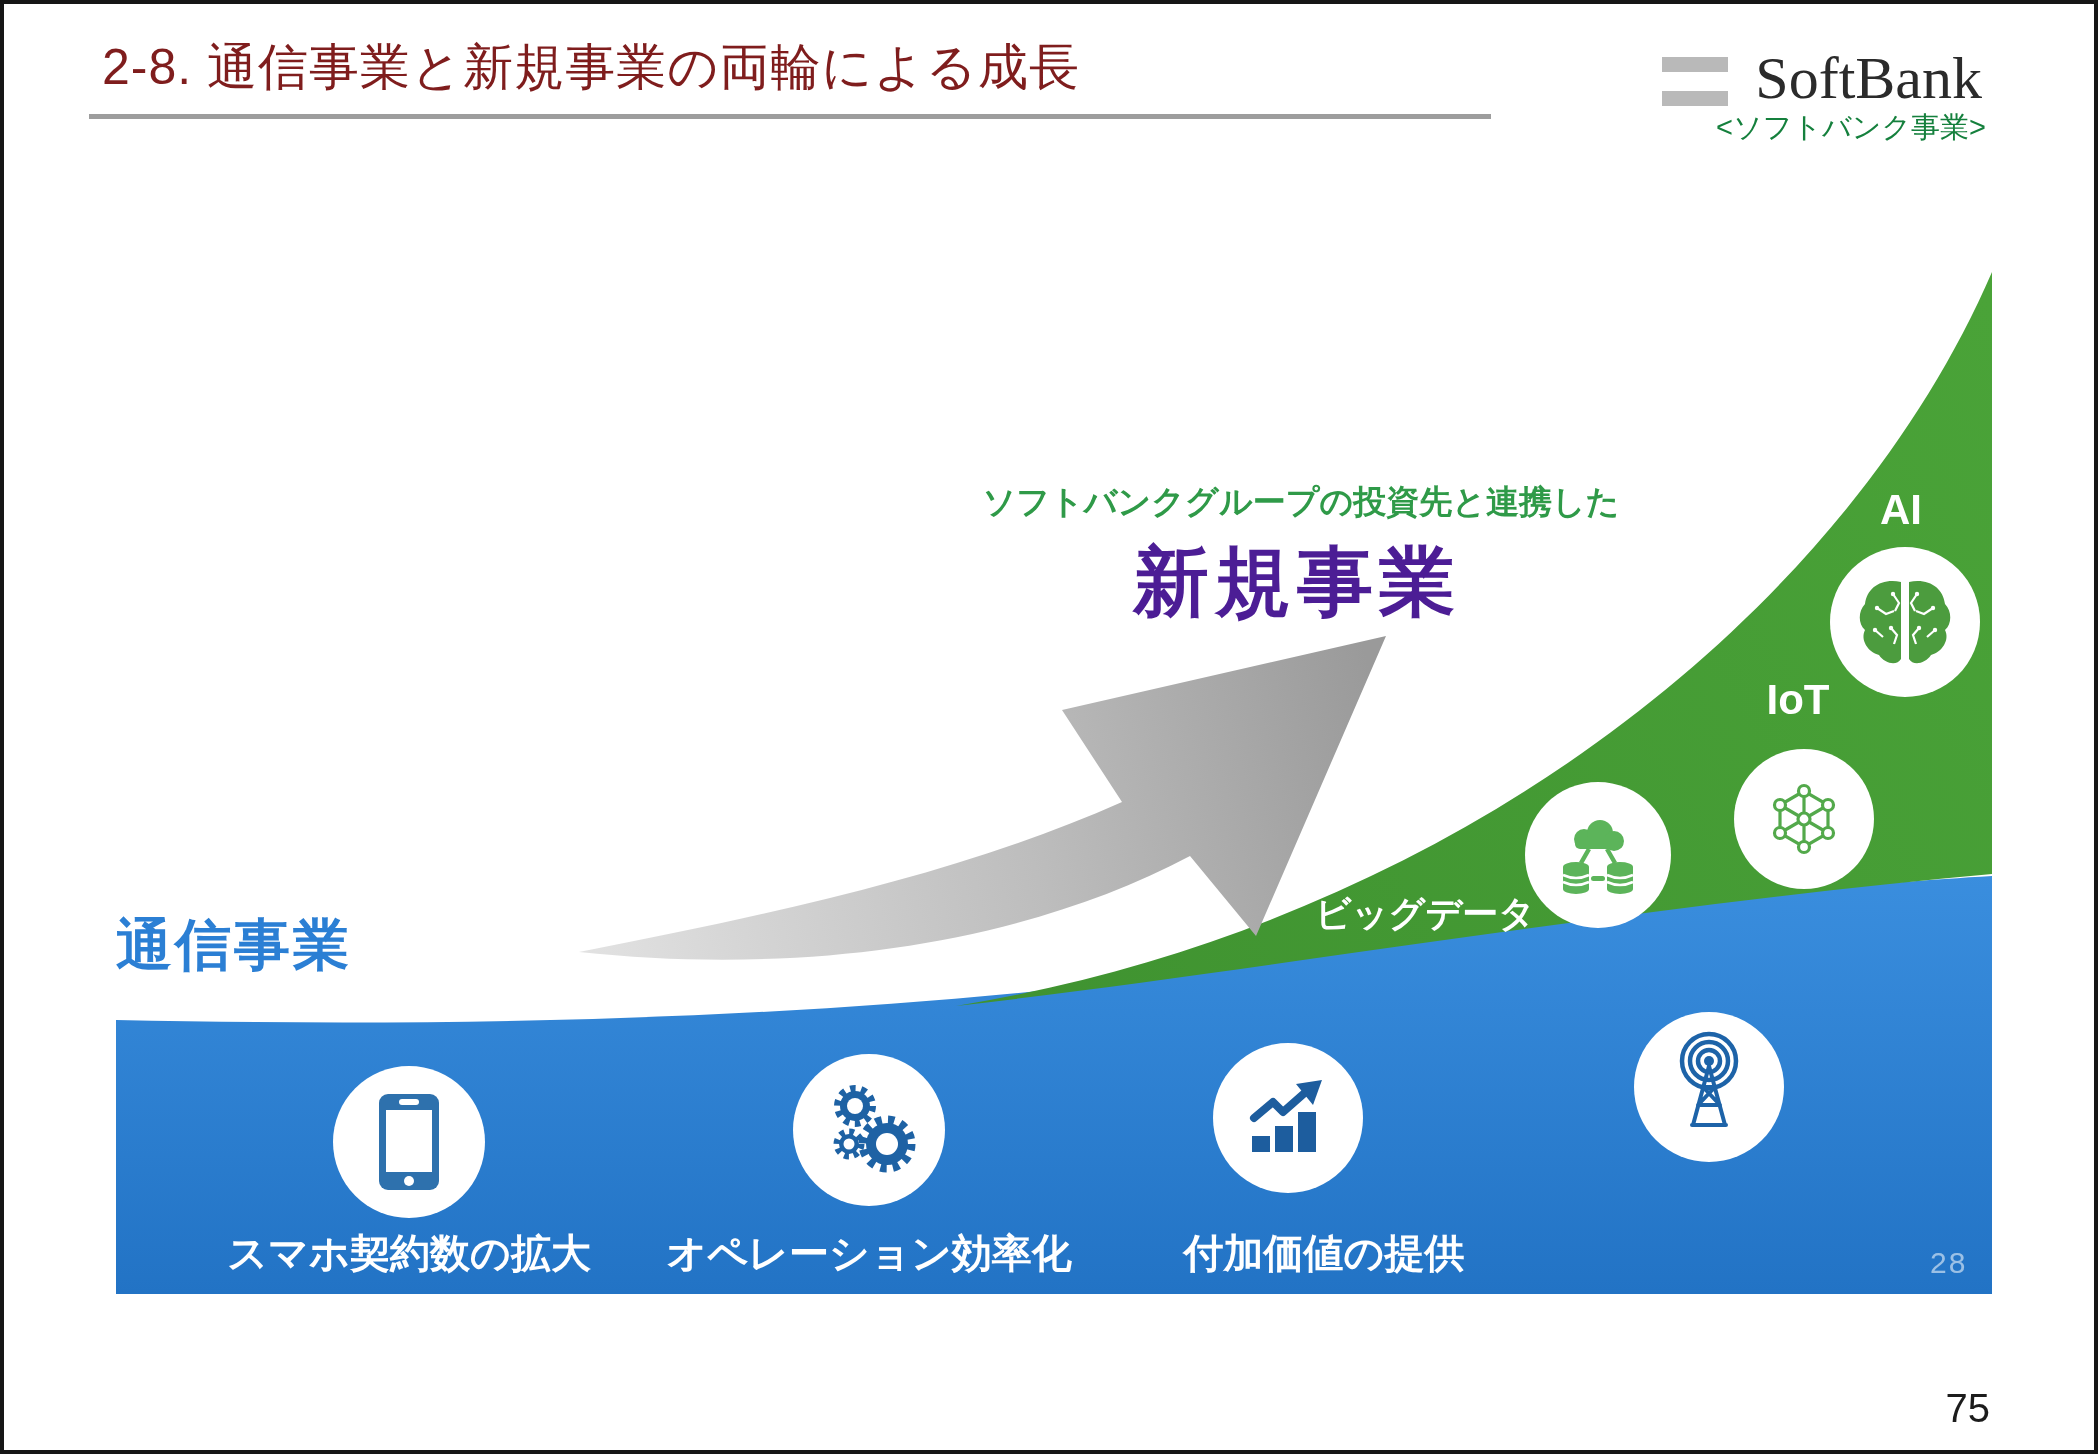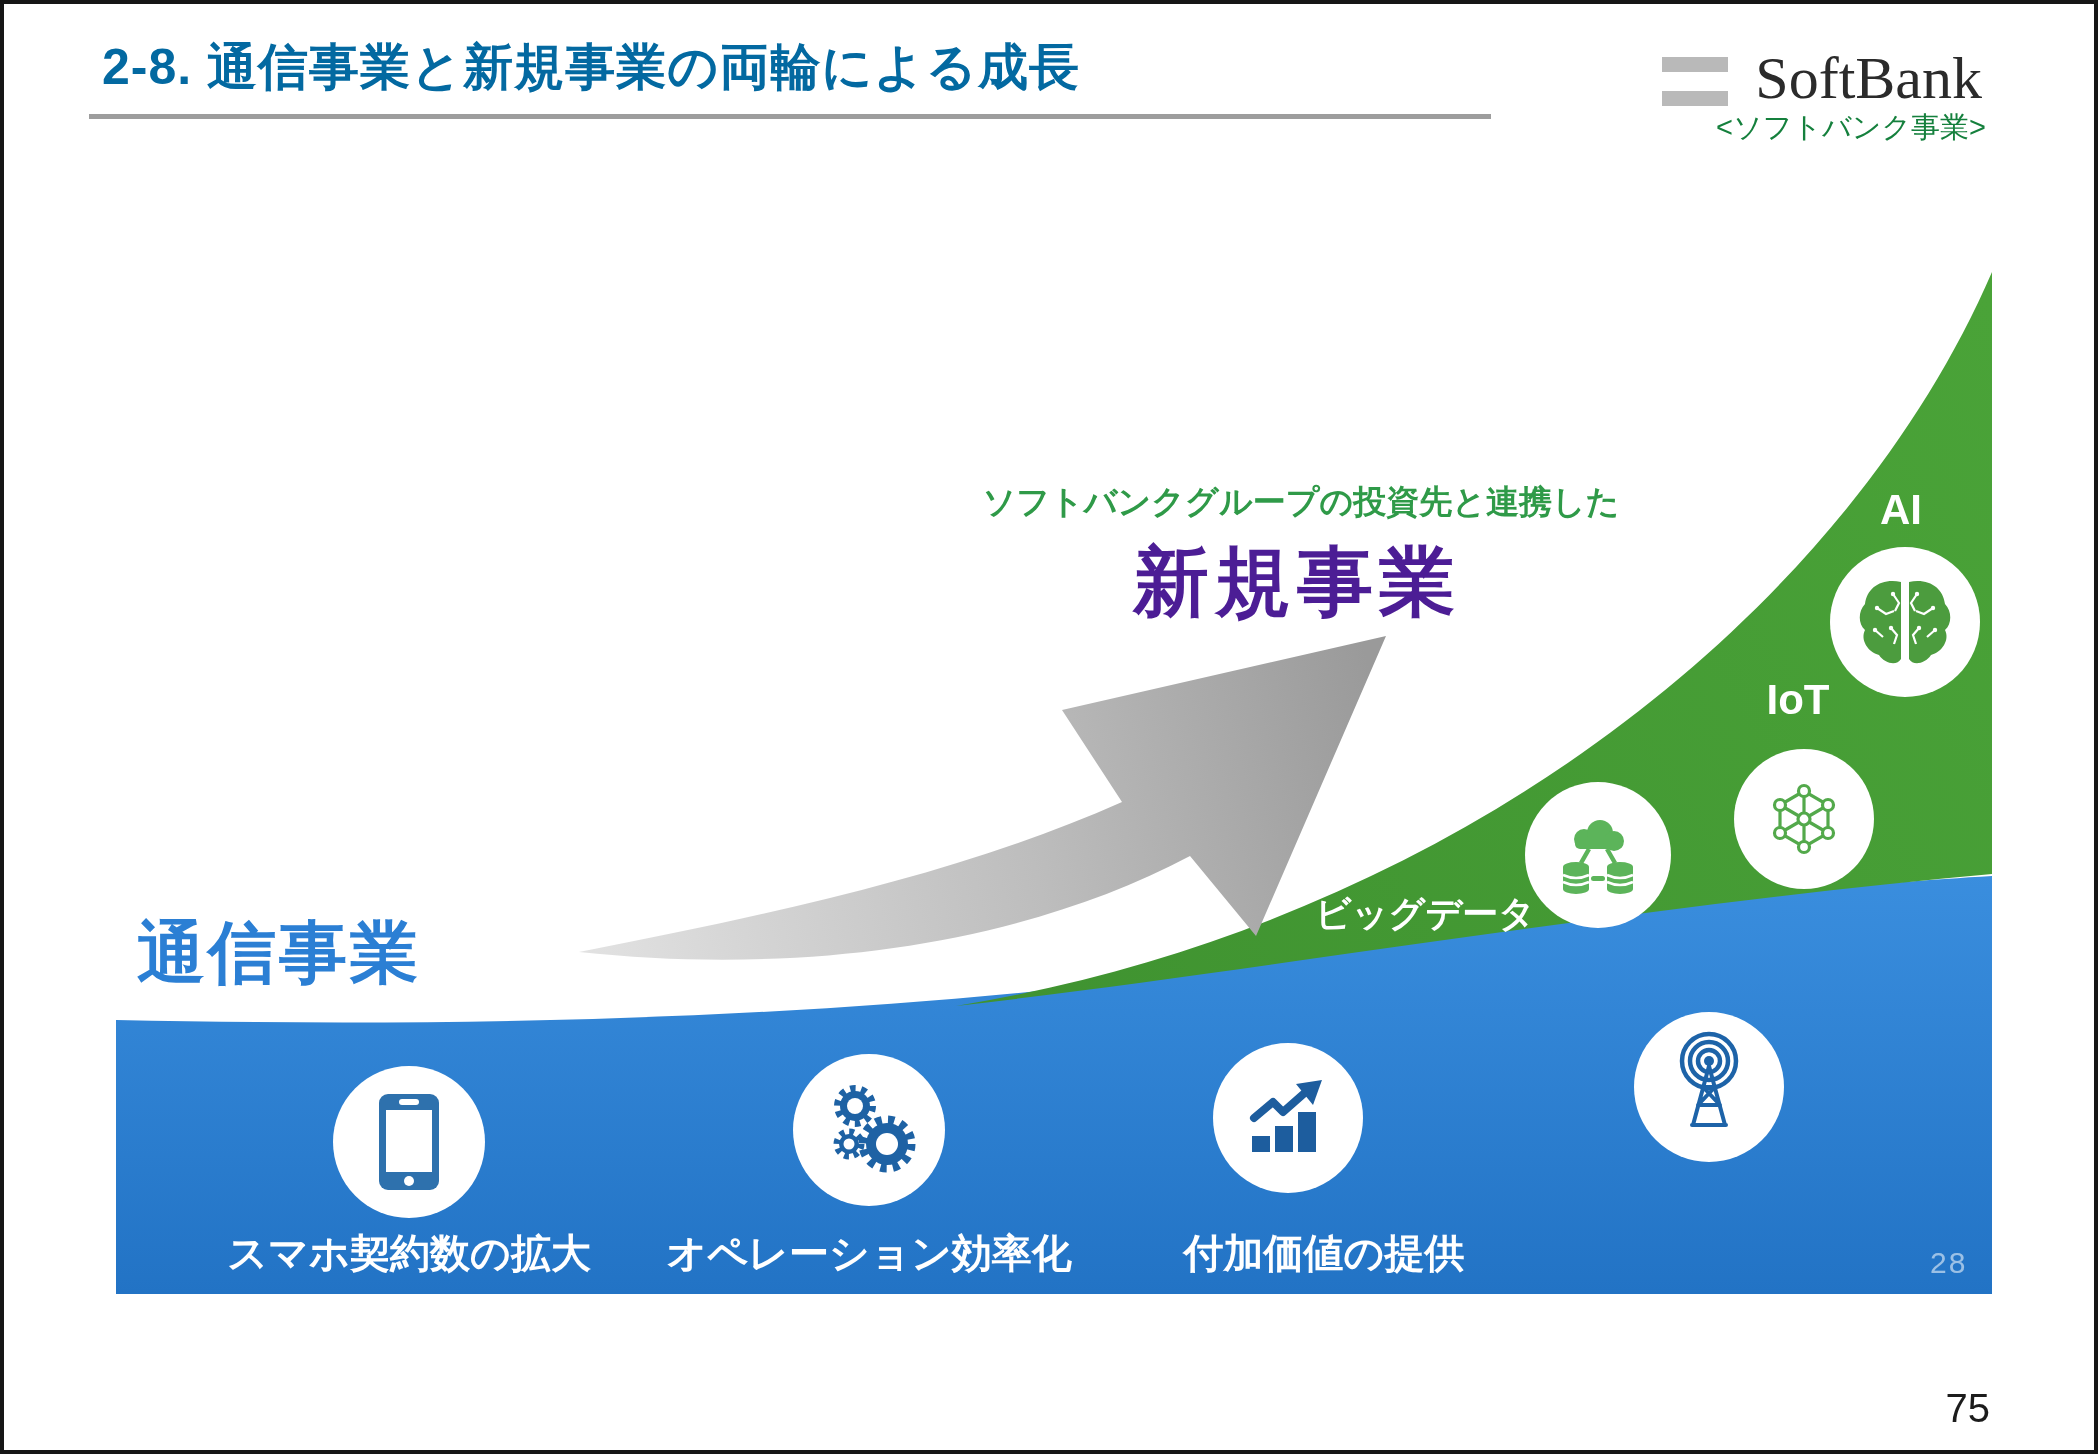--- a/index.html
+++ b/index.html
@@ -8,42 +8,42 @@
     width:2098px;height:1454px;
     box-sizing:border-box;
     background:#ffffff;
     border:4px solid #161616;
     font-family:"Liberation Sans", sans-serif;
     overflow:hidden;
   }
   .abs{position:absolute;}
   .title{
     left:98px;top:30px;
-    font-size:50px;font-weight:bold;color:#0369a1;letter-spacing:1px;
+    font-size:50px;font-weight:normal;color:#7f1d1d;letter-spacing:1px;
     white-space:nowrap;
   }
   .rule{left:85px;top:110px;width:1402px;height:5px;background:#9d9d9d;}
   .logo-bar{width:66px;height:15px;background:#b9b9b9;}
   .logo-word{
     right:112px;top:40px;
     font-family:"Liberation Serif", serif;
     font-size:60px;color:#2b2b2b;white-space:nowrap;
   }
   .logo-sub{right:108px;top:104px;font-size:29px;color:#15803d;white-space:nowrap;}
   .tagline{
     left:1297px;top:476px;transform:translateX(-50%);
     font-size:33px;font-weight:bold;color:#2f9a48;white-space:nowrap;
   }
   .newbiz{
     left:1293px;top:528px;transform:translateX(-50%);
     font-size:76px;font-weight:bold;color:#4c1d95;letter-spacing:6px;white-space:nowrap;
   }
   .telecom{
-    left:133px;top:904px;
-    font-size:68px;font-weight:bold;color:#2b7fd4;letter-spacing:3px;white-space:nowrap;
+    left:112px;top:904px;
+    font-size:56px;font-weight:bold;color:#2b7fd4;letter-spacing:3px;white-space:nowrap;
   }
   .wlabel{
     transform:translateX(-50%);
     color:#ffffff;font-weight:bold;text-align:center;white-space:pre-line;
   }
   .lbl-40{font-size:40px;}
   .lbl-38{font-size:38px;line-height:1.28;}
   .lbl-36{font-size:36px;}
   .lbl-42{font-size:42px;}
   .watermark{

